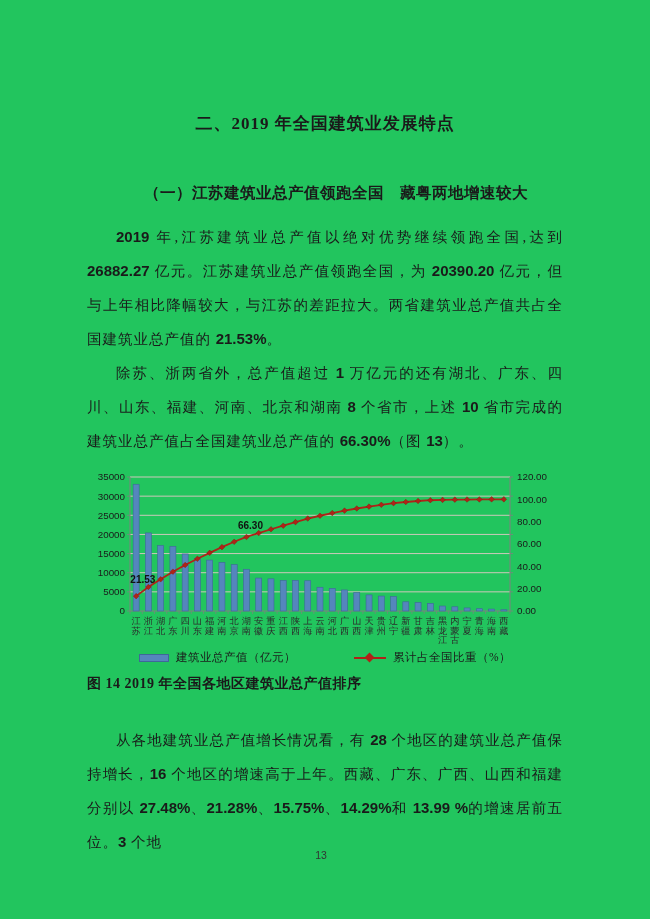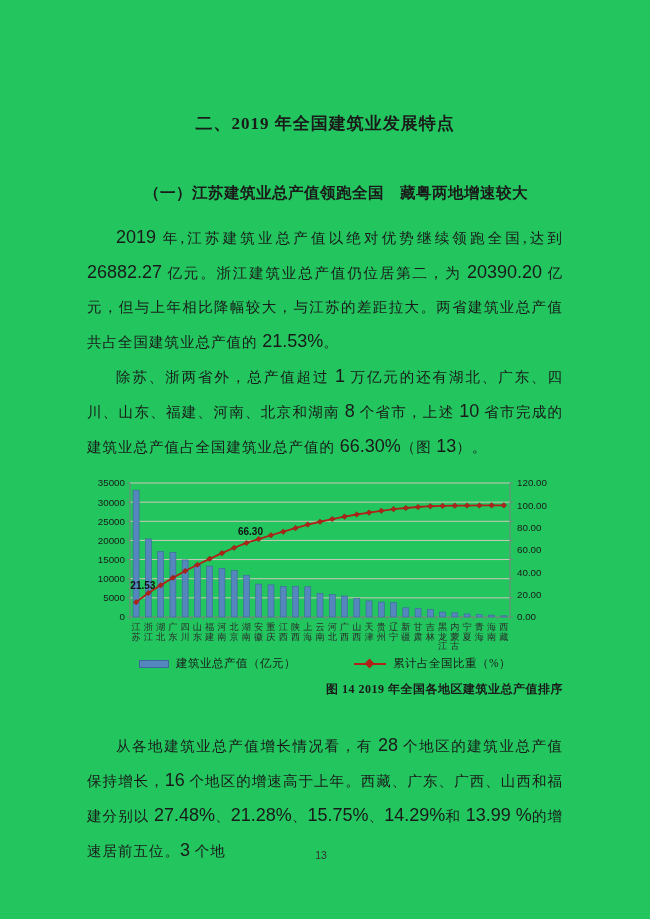--- a/index.html
+++ b/index.html
@@ -29,22 +29,22 @@
   .para{
     margin:0;
     font-size:14.5px;
     line-height:34px;
     text-align:justify;
     text-indent:2em;
     letter-spacing:1px;
   }
   .num{
     font-family:"Liberation Sans", sans-serif;
-    font-weight:400;
-    font-size:18px;
+    font-weight:700;
+    font-size:15px;
     letter-spacing:0;
   }
   .figure{
     margin:14px 0 10px 0;
     text-align:center;
   }
   .figure svg{display:block;margin:0 auto;}
   .legend{
     display:flex;justify-content:center;align-items:flex-end;
     gap:58px;margin-top:4px;
@@ -53,42 +53,42 @@
   .legend-label{font-size:11.5px;letter-spacing:0.5px;color:#1a1a1a;}
   .swatch-bar{display:inline-block;width:30px;height:8px;background:#5586BD;border:1px solid #3E6899;box-sizing:border-box;}
   .swatch-line{position:relative;display:inline-block;width:32px;height:2px;background:#B02318;}
   .swatch-line .diamond{
     position:absolute;left:12px;top:-3px;
     width:7px;height:7px;background:#B02318;
     transform:rotate(45deg);
   }
   .caption{
     margin-top:10px;
-    font-size:12px;font-weight:700;
+    font-size:14px;font-weight:700;
     letter-spacing:0.5px;
-    text-align:right;
+    text-align:left;
   }
   .para.after-figure{margin-top:30px;}
   .page-number{
     position:absolute;left:0;right:8px;bottom:58px;
     text-align:center;
     font-size:10.5px;color:#333;
     font-family:"Liberation Sans", sans-serif;
   }
 </style>
 </head>
 <body>
 
 <div class="page">
 
   <div class="doc-title">二、2019 年全国建筑业发展特点</div>
 
   <div class="sec-heading">（一）江苏建筑业总产值领跑全国　藏粤两地增速较大</div>
 
-  <p class="para"><span class="num">2019</span><span> 年,江苏建筑业总产值以绝对优势继续领跑全国,达到 </span><span class="num">26882.27</span><span> 亿元。浙江建筑业总产值仍位居第二，为 </span><span class="num">20390.20</span><span> 亿元，但与上年相比降幅较大，与江苏的差距拉大。两省建筑业总产值共占全国建筑业总产值的 </span><span class="num">21.53%</span><span>。</span></p>
+  <p class="para"><span class="num">2019</span><span> 年,江苏建筑业总产值以绝对优势继续领跑全国,达到 </span><span class="num">26882.27</span><span> 亿元。江苏建筑业总产值领跑全国，为 </span><span class="num">20390.20</span><span> 亿元，但与上年相比降幅较大，与江苏的差距拉大。两省建筑业总产值共占全国建筑业总产值的 </span><span class="num">21.53%</span><span>。</span></p>
   <p class="para"><span>除苏、浙两省外，总产值超过 </span><span class="num">1</span><span> 万亿元的还有湖北、广东、四川、山东、福建、河南、北京和湖南 </span><span class="num">8</span><span> 个省市，上述 </span><span class="num">10</span><span> 省市完成的建筑业总产值占全国建筑业总产值的 </span><span class="num">66.30%</span><span>（图 </span><span class="num">13</span><span>）。</span></p>
 
   <figure class="figure">
     <svg id="chart-svg" width="460" height="174" viewBox="0 0 460 174">
         <line x1="35" y1="139" x2="415" y2="139" stroke="#808080" stroke-width="1"></line>
         <line x1="32" y1="139" x2="35" y2="139" stroke="#808080" stroke-width="0.8"></line>
         <line x1="415" y1="139" x2="418" y2="139" stroke="#808080" stroke-width="0.8"></line>
         <text x="30" y="142.4" text-anchor="end" font-size="9.8" fill="#1a1a1a" font-family="&quot;Liberation Sans&quot;, sans-serif">0</text>
         <line x1="35" y1="119.85714285714286" x2="415" y2="119.85714285714286" stroke="#CDC8BA" stroke-width="1"></line>
         <line x1="32" y1="119.85714285714286" x2="35" y2="119.85714285714286" stroke="#808080" stroke-width="0.8"></line>

